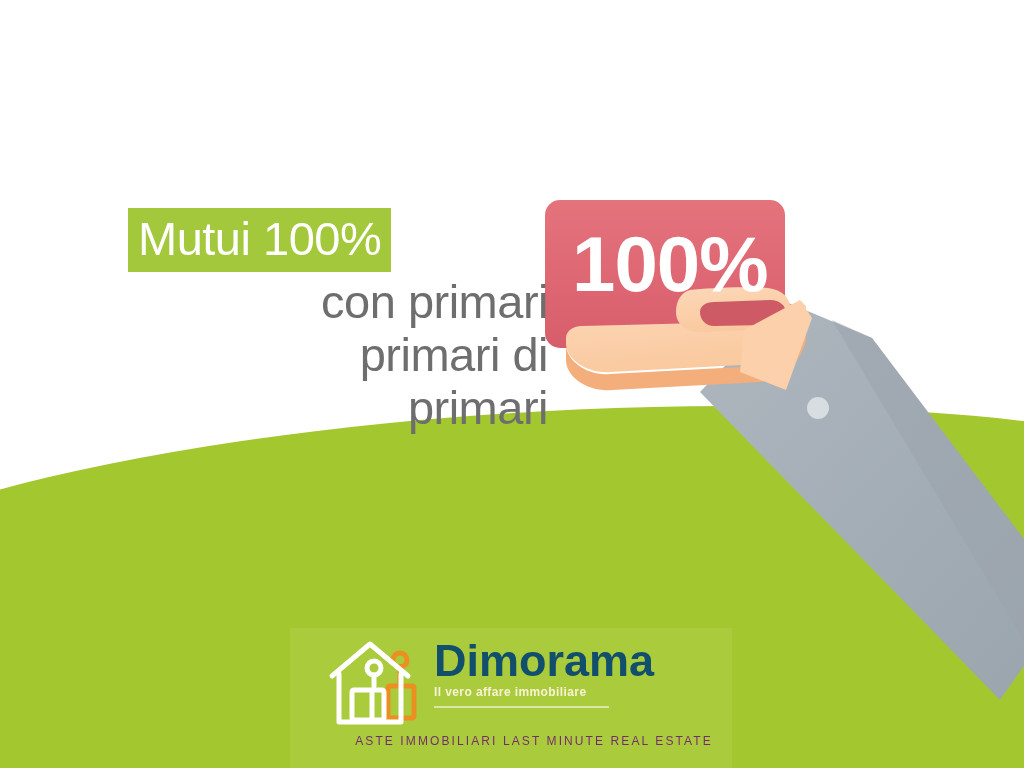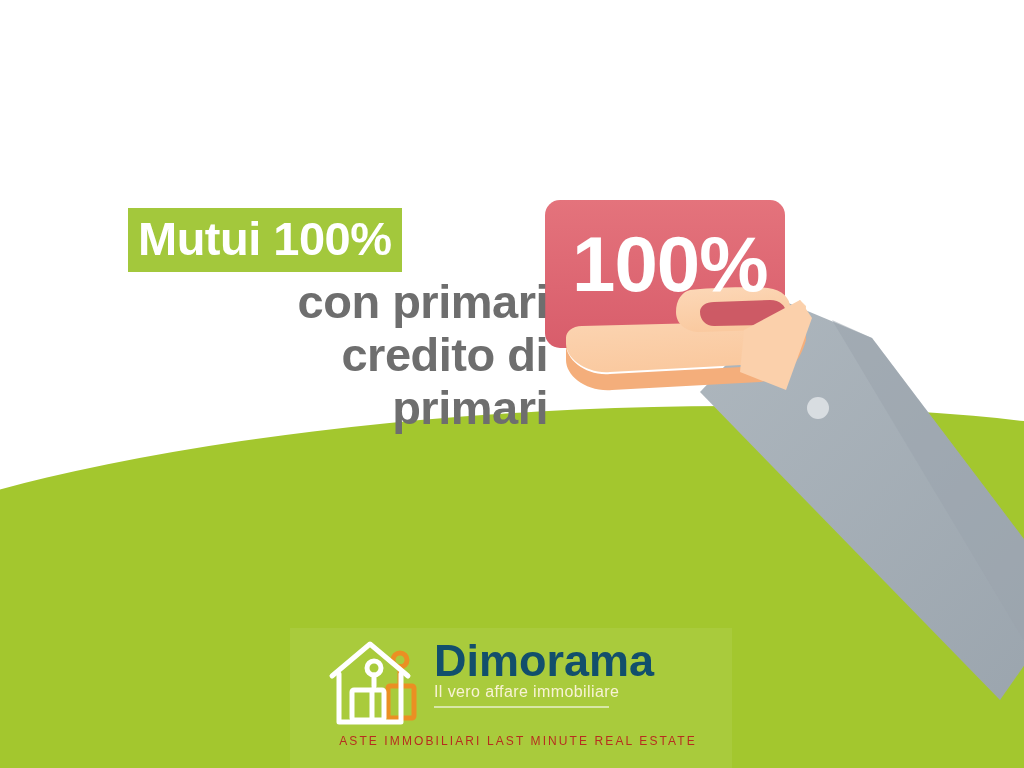--- a/index.html
+++ b/index.html
@@ -43,21 +43,21 @@
   .headline {
     position: absolute;
     left: 128px;
     top: 208px;
     width: 420px;
   }
   .headline .line {
     display: block;
     font-size: 47px;
     line-height: 53px;
-    font-weight: bold;
+    font-weight: normal;
     color: #6E6E6E;
     letter-spacing: -0.5px;
     white-space: nowrap;
   }
   .headline .hl-mark {
     display: inline-block;
     background: #A3C83C;
     color: #ffffff;
     padding: 4px 10px 7px 10px;
     margin-bottom: 3px;
@@ -88,44 +88,44 @@
   .brand-name {
     font-size: 45px;
     line-height: 46px;
     font-weight: bold;
     color: #0c4a6e;
     letter-spacing: 0px;
     opacity: 0.96;
     white-space: nowrap;
   }
   .brand-tagline {
-    font-size: 16px;
+    font-size: 12px;
     line-height: 20px;
-    font-weight: normal;
+    font-weight: bold;
     color: #FDF5DD;
     letter-spacing: 0.4px;
     white-space: nowrap;
     opacity: 0.95;
     margin-top: -2px;
   }
   .tagline-rule {
     margin-top: 4px;
     width: 175px;
     height: 2px;
     background: rgba(255,255,255,0.55);
   }
   .logo-sub {
     position: absolute;
-    left: 2px;
+    left: 18px;
     top: 100px;
     width: 380px;
     text-align: center;
     font-size: 12px;
     letter-spacing: 2.1px;
-    color: #b91c1c;
+    color: #701a75;
     opacity: 0.9;
     white-space: nowrap;
   }
 </style>
 </head>
 <body>
 
 <div id="stage">
 
   <div class="green-wave"></div>
@@ -198,21 +198,21 @@
         <polygon points="744,330 800,300 812,318 786,390 740,372" fill="#FBD0AB"></polygon>
       </g>
 
       <text x="572" y="291" font-family="Liberation Sans, sans-serif" font-size="78" font-weight="bold" fill="#FFFFFF" letter-spacing="-1">100%</text>
     </g>
   </svg>
 
   <div class="headline">
     <span class="line"><span class="hl-mark">Mutui 100%</span></span>
     <span class="line rest">con primari</span>
-    <span class="line rest">credito di</span>
+    <span class="line rest">primari di</span>
     <span class="line rest">primari</span>
   </div>
 
   <div class="logo-lockup">
     <svg class="logo-mark" viewBox="0 0 104 92">
 
       <g stroke="#EF8C22" stroke-width="5" fill="none" opacity="0.95">
         <rect x="62" y="52" width="26" height="32" rx="2"></rect>
         <line x1="74" y1="30" x2="74" y2="52"></line>
         <circle cx="74" cy="26" r="7"></circle>

